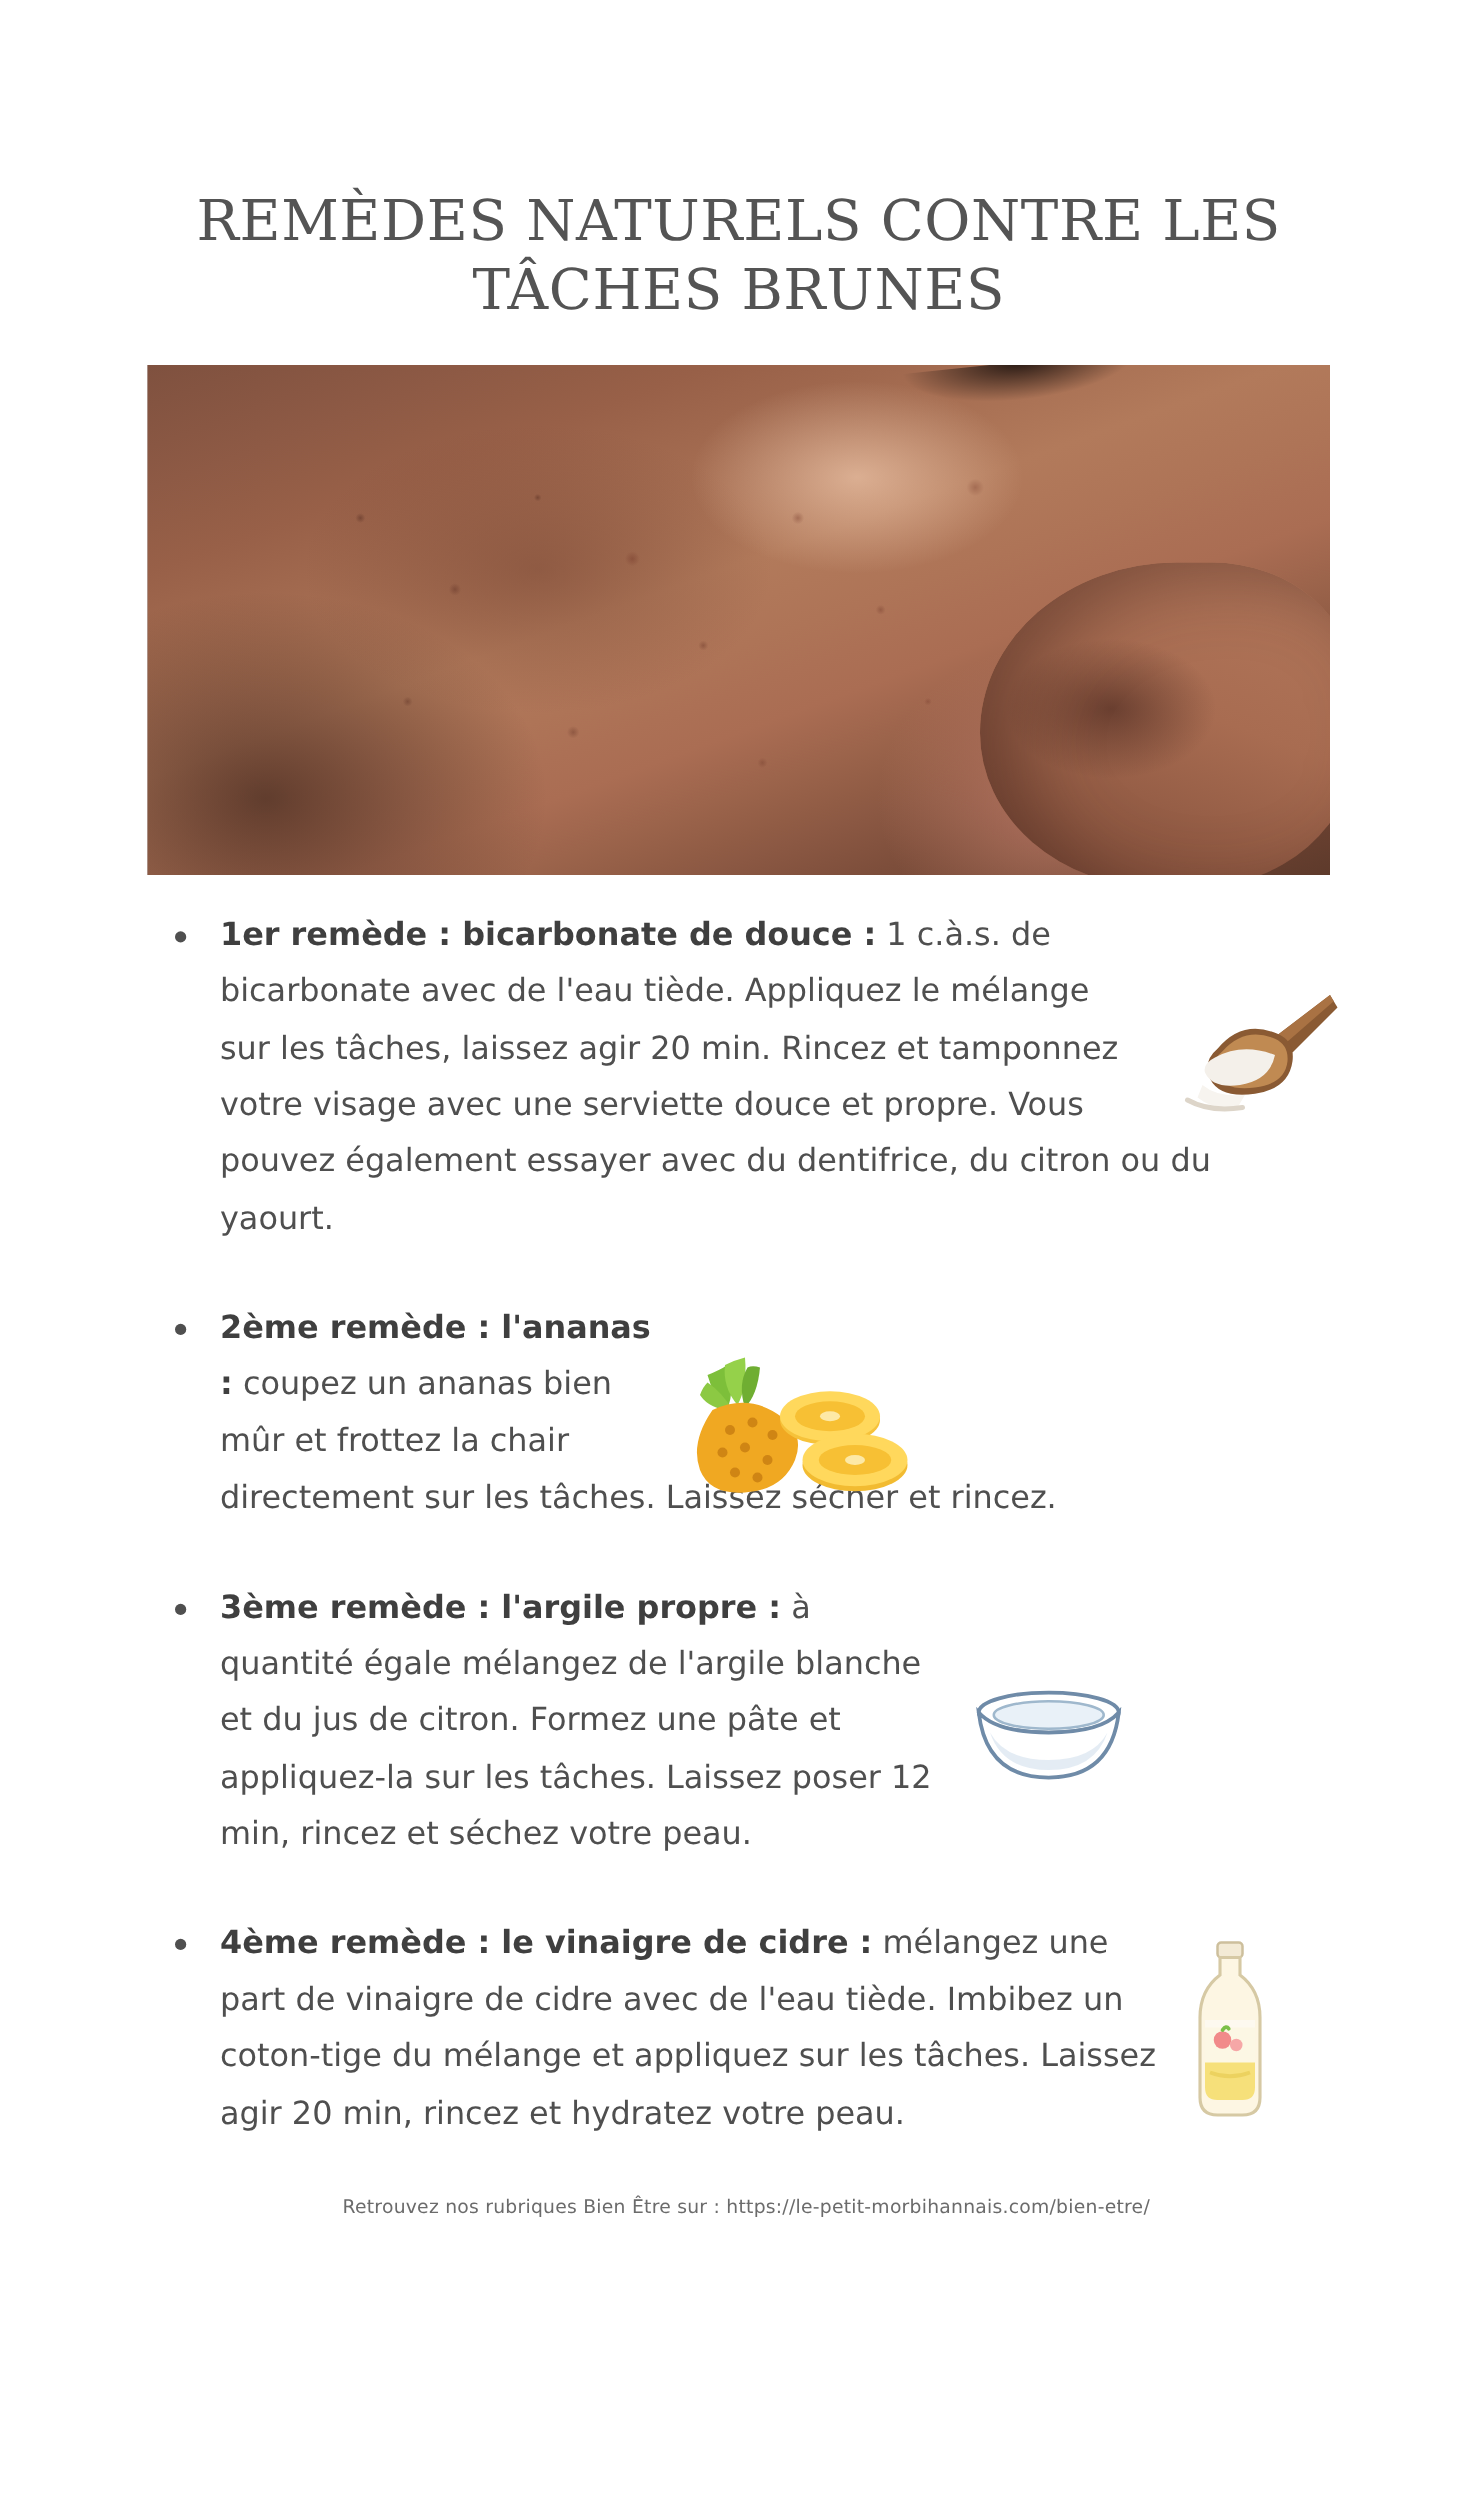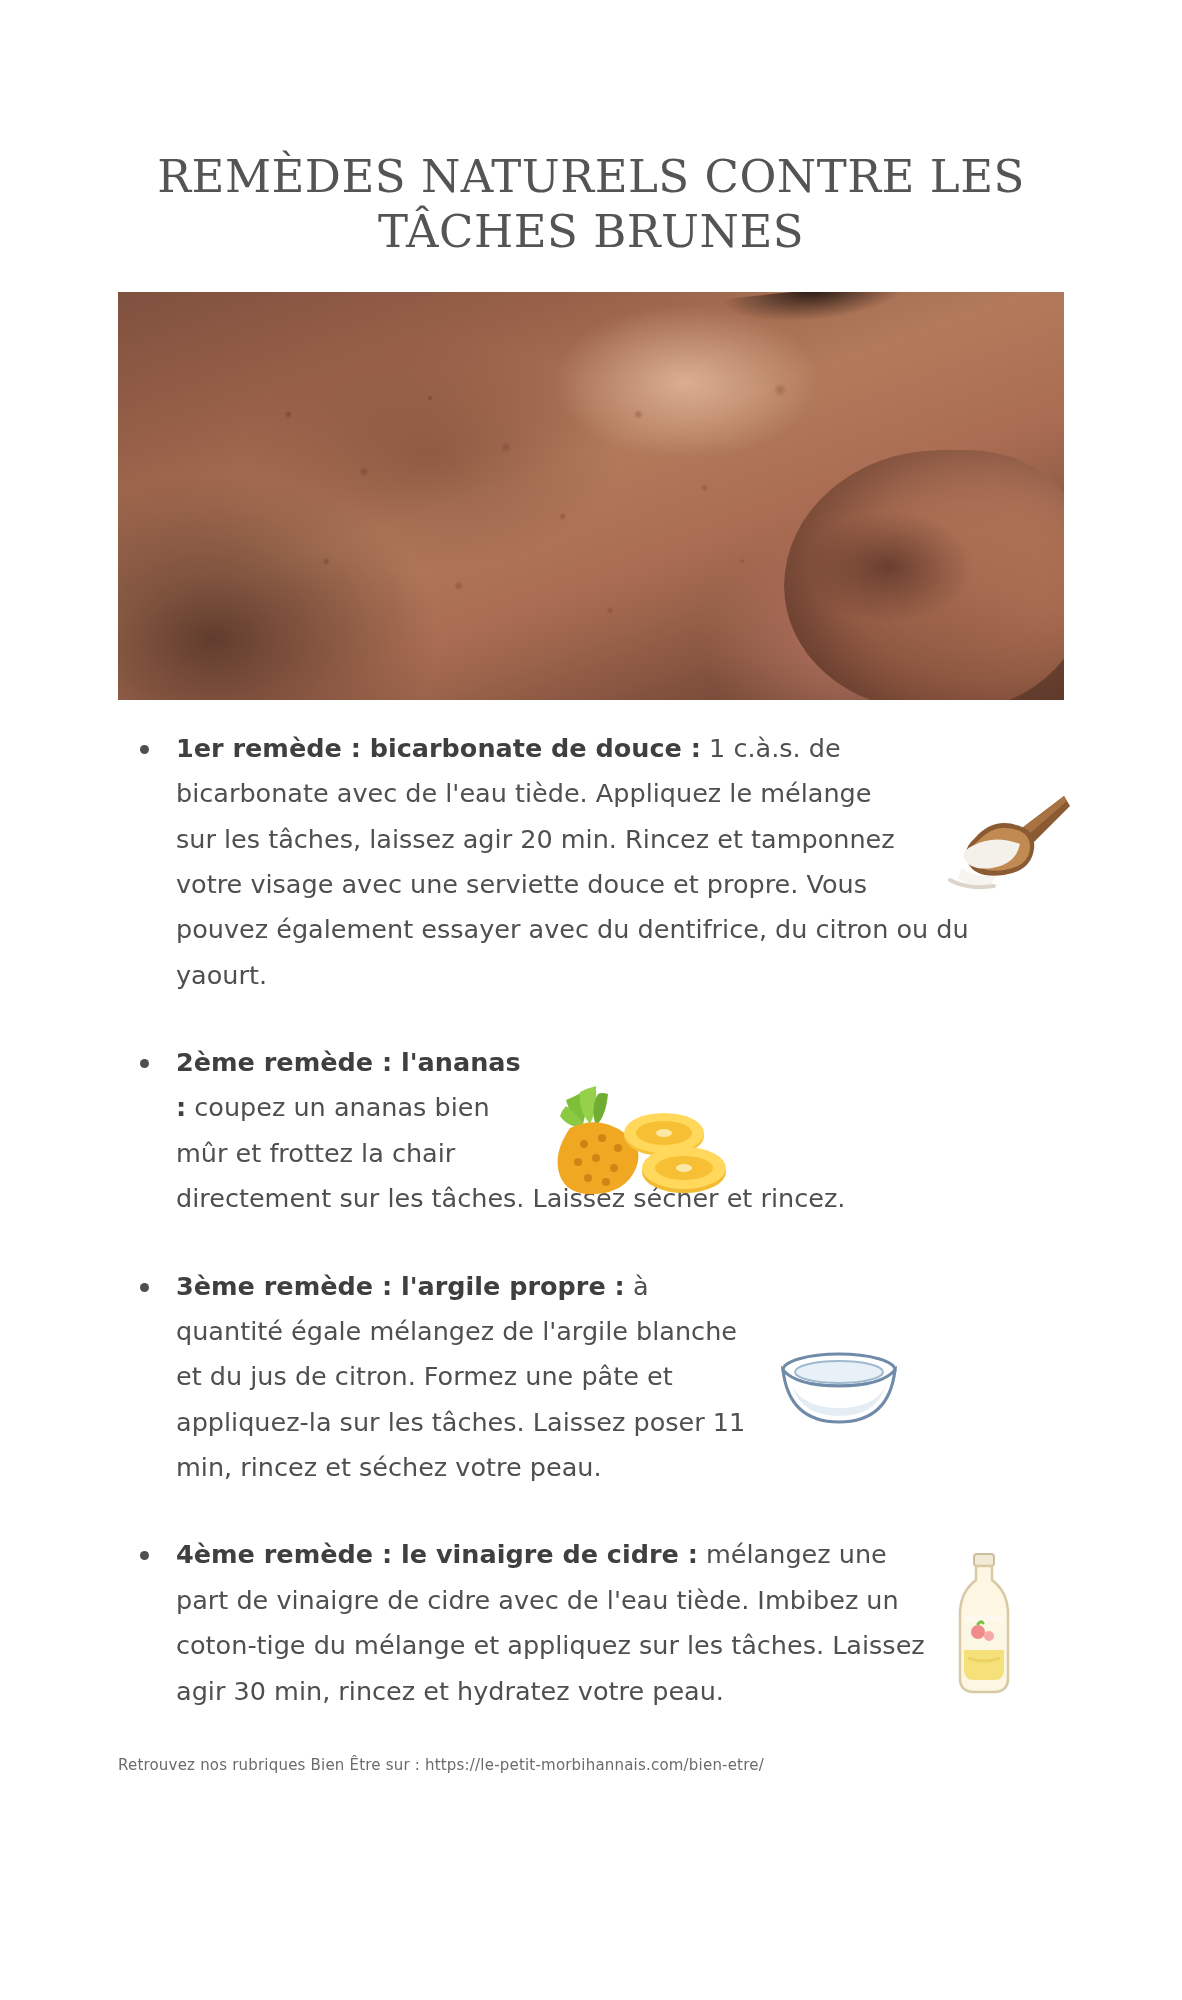--- a/index.html
+++ b/index.html
@@ -132,22 +132,23 @@
     z-index: 2;
   }
   .ill svg { display: block; }
   .ill-scoop   { width: 160px; height: 110px; margin: 58px -10px -30px 14px; }
   .ill-pine    { width: 190px; height: 120px; margin: 44px 330px -40px 12px; }
   .ill-bowl    { width: 130px; height: 96px;  margin: 78px 160px -30px 12px; }
   .ill-bottle  { width: 80px;  height: 150px; margin: 18px 40px -30px 12px; }
 
   
   .footer {
-    margin: 18px 0 0 0;
+    margin: 18px 0 0 12px;
     padding: 0 118px 40px 118px;
+    text-align: center;
     font-size: 15px;
     color: #6b6b6b;
     letter-spacing: 0.2px;
     font-family: "DejaVu Sans", sans-serif;
   }
   .footer .url { color: #6b6b6b; }
   .clearfix::after { content: ""; display: block; clear: both; }
 </style>
 </head>
 <body>
@@ -213,37 +214,37 @@
 
     <li class="remedy clearfix">
       <span class="ill ill-bowl">
         <svg viewBox="0 0 130 96" xmlns="http://www.w3.org/2000/svg">
           <ellipse cx="65" cy="28" rx="56" ry="16" fill="#ffffff" stroke="#6f8ba8" stroke-width="3"></ellipse>
           <ellipse cx="65" cy="30" rx="44" ry="11" fill="#e9f1f8" stroke="#9fb8cd" stroke-width="2"></ellipse>
           <path d="M9 28 q6 52 56 52 q50 0 56 -52 q-14 16 -56 16 q-42 0 -56 -16 z" fill="#ffffff" stroke="#6f8ba8" stroke-width="3"></path>
           <path d="M18 44 q10 30 47 30 q37 0 47 -30 q-12 22 -47 22 q-35 0 -47 -22 z" fill="#dbe6f0" opacity="0.75"></path>
         </svg>
       </span>
-      <span class="lead">3ème remède : l'argile propre :</span><span class="body"> à quantité égale mélangez de l'argile blanche et du jus de citron. Formez une pâte et appliquez-la sur les tâches. Laissez poser 11 min, rincez et séchez votre peau.</span>
+      <span class="lead">3ème remède : l'argile propre :</span><span class="body"> à quantité égale mélangez de l'argile blanche et du jus de citron. Formez une pâte et appliquez-la sur les tâches. Laissez poser 12 min, rincez et séchez votre peau.</span>
     </li>
 
     <li class="remedy clearfix">
       <span class="ill ill-bottle">
         <svg viewBox="0 0 80 150" xmlns="http://www.w3.org/2000/svg">
           <rect x="30" y="4" width="20" height="12" rx="3" fill="#f3ead5" stroke="#cdbf9c" stroke-width="2"></rect>
           <path d="M32 16 h16 v14 q16 12 16 34 v64 q0 14 -14 14 h-20 q-14 0 -14 -14 v-64 q0 -22 16 -34 z" fill="#fdf6e3" stroke="#d6c9a4" stroke-width="2.5"></path>
           <path d="M20 72 h40 v48 q0 10 -10 10 h-20 q-10 0 -10 -10 z" fill="#f6e07a"></path>
           <rect x="20" y="66" width="40" height="34" fill="#fdfaf0" opacity="0.9"></rect>
           <circle cx="34" cy="82" r="7" fill="#f18a8a"></circle>
           <circle cx="45" cy="86" r="5" fill="#f6a7a7"></circle>
           <path d="M34 74 q3 -4 5 -1" stroke="#7cc04a" stroke-width="3" fill="none" stroke-linecap="round"></path>
           <path d="M24 108 q16 6 32 0" stroke="#ecd25f" stroke-width="3" fill="none"></path>
         </svg>
       </span>
-      <span class="lead">4ème remède : le vinaigre de cidre :</span><span class="body"> mélangez une part de vinaigre de cidre avec de l'eau tiède. Imbibez un coton-tige du mélange et appliquez sur les tâches. Laissez agir 30 min, rincez et hydratez votre peau.</span>
+      <span class="lead">4ème remède : le vinaigre de cidre :</span><span class="body"> mélangez une part de vinaigre de cidre avec de l'eau tiède. Imbibez un coton-tige du mélange et appliquez sur les tâches. Laissez agir 20 min, rincez et hydratez votre peau.</span>
     </li>
 
   </ul>
 
   <div class="footer">
     <span>Retrouvez nos rubriques Bien Être sur :</span>
     <span class="url">https://le-petit-morbihannais.com/bien-etre/</span>
   </div>
 
 </div>

